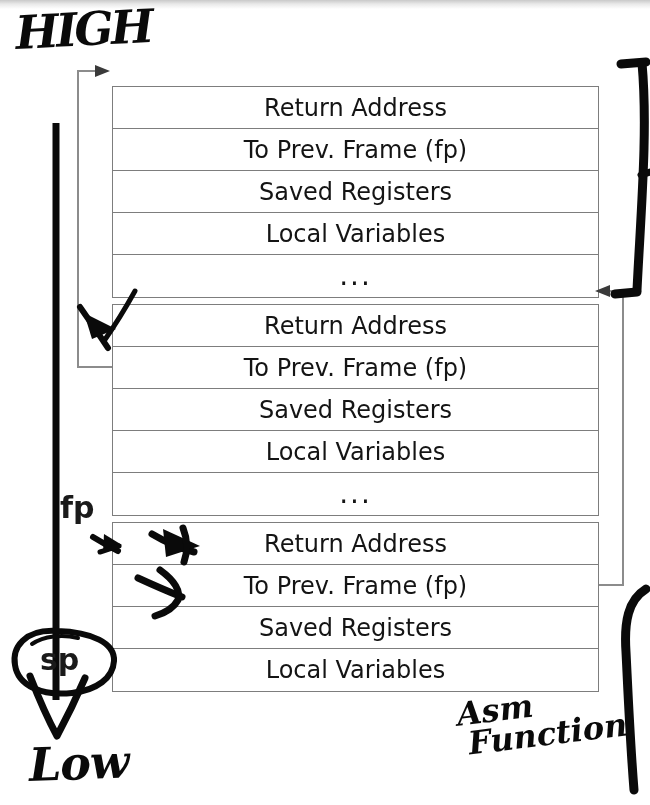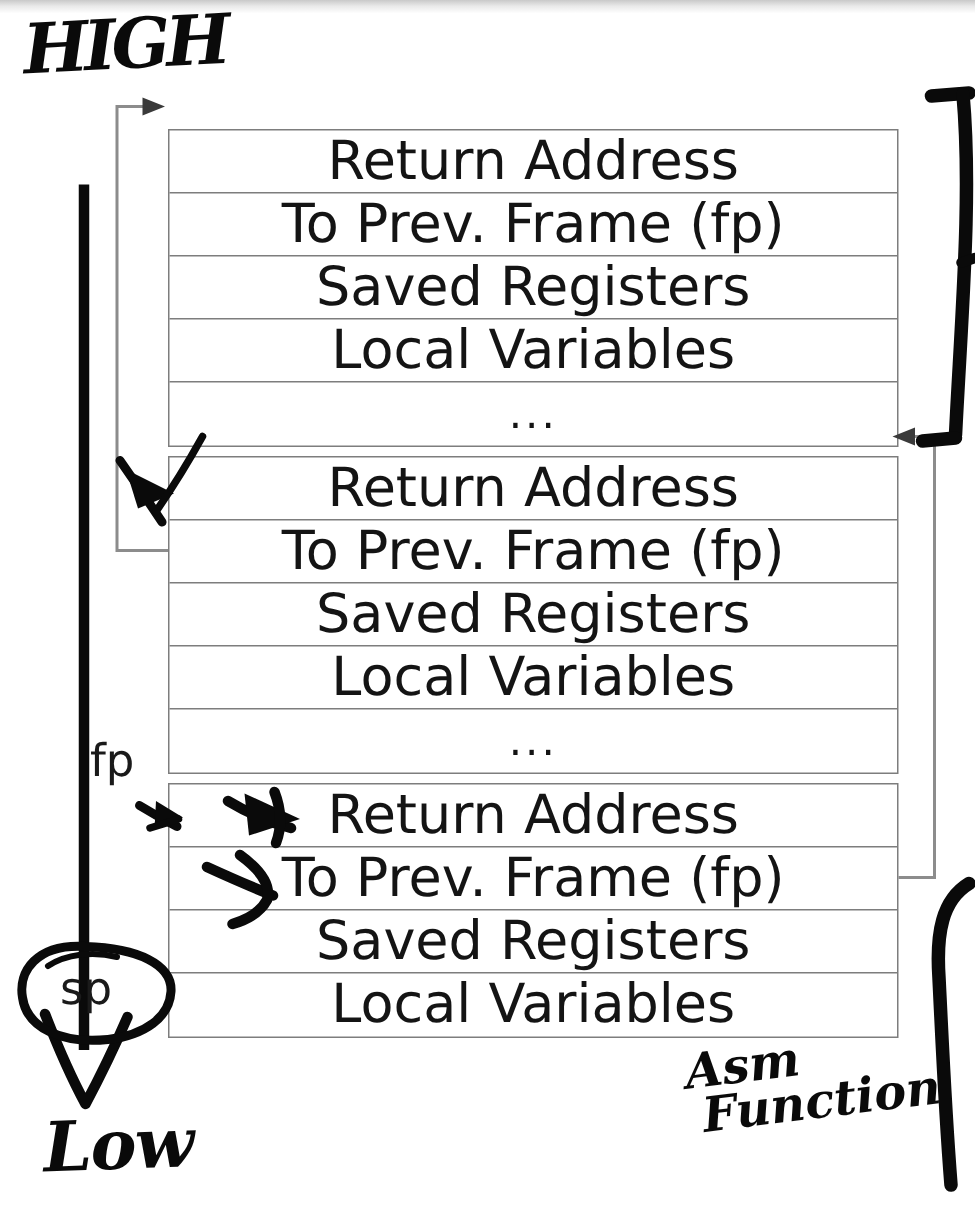--- a/index.html
+++ b/index.html
@@ -32,21 +32,21 @@
     left: 112px;
     width: 487px;
     border: 1px solid #7d7d7d;
     box-sizing: border-box;
     background: #ffffff;
   }
   .frame-row {
     height: 42px;
     line-height: 42px;
     text-align: center;
-    font-size: 36px;
+    font-size: 24px;
     color: #141414;
     border-bottom: 1px solid #7d7d7d;
     box-sizing: border-box;
     white-space: nowrap;
     overflow: hidden;
   }
   .frame-row:last-child { border-bottom: none; }
   .frame-row.ellipsis { font-size: 28px; letter-spacing: 2px; }
 
   #frame-a { top: 86px; }
@@ -63,20 +63,21 @@
 
   
   .lbl {
     position: absolute;
     color: #1a1a1a;
     white-space: nowrap;
   }
   .lbl-reg {
     font-family: "DejaVu Sans", sans-serif;
     font-size: 30px;
+    font-weight: bold;
   }
   .lbl-hand {
     font-family: "DejaVu Serif", serif;
     font-weight: bold;
     font-style: italic;
     color: #0a0a0a;
   }
   #label-high {
     left: 14px; top: 6px;
     font-size: 46px;

